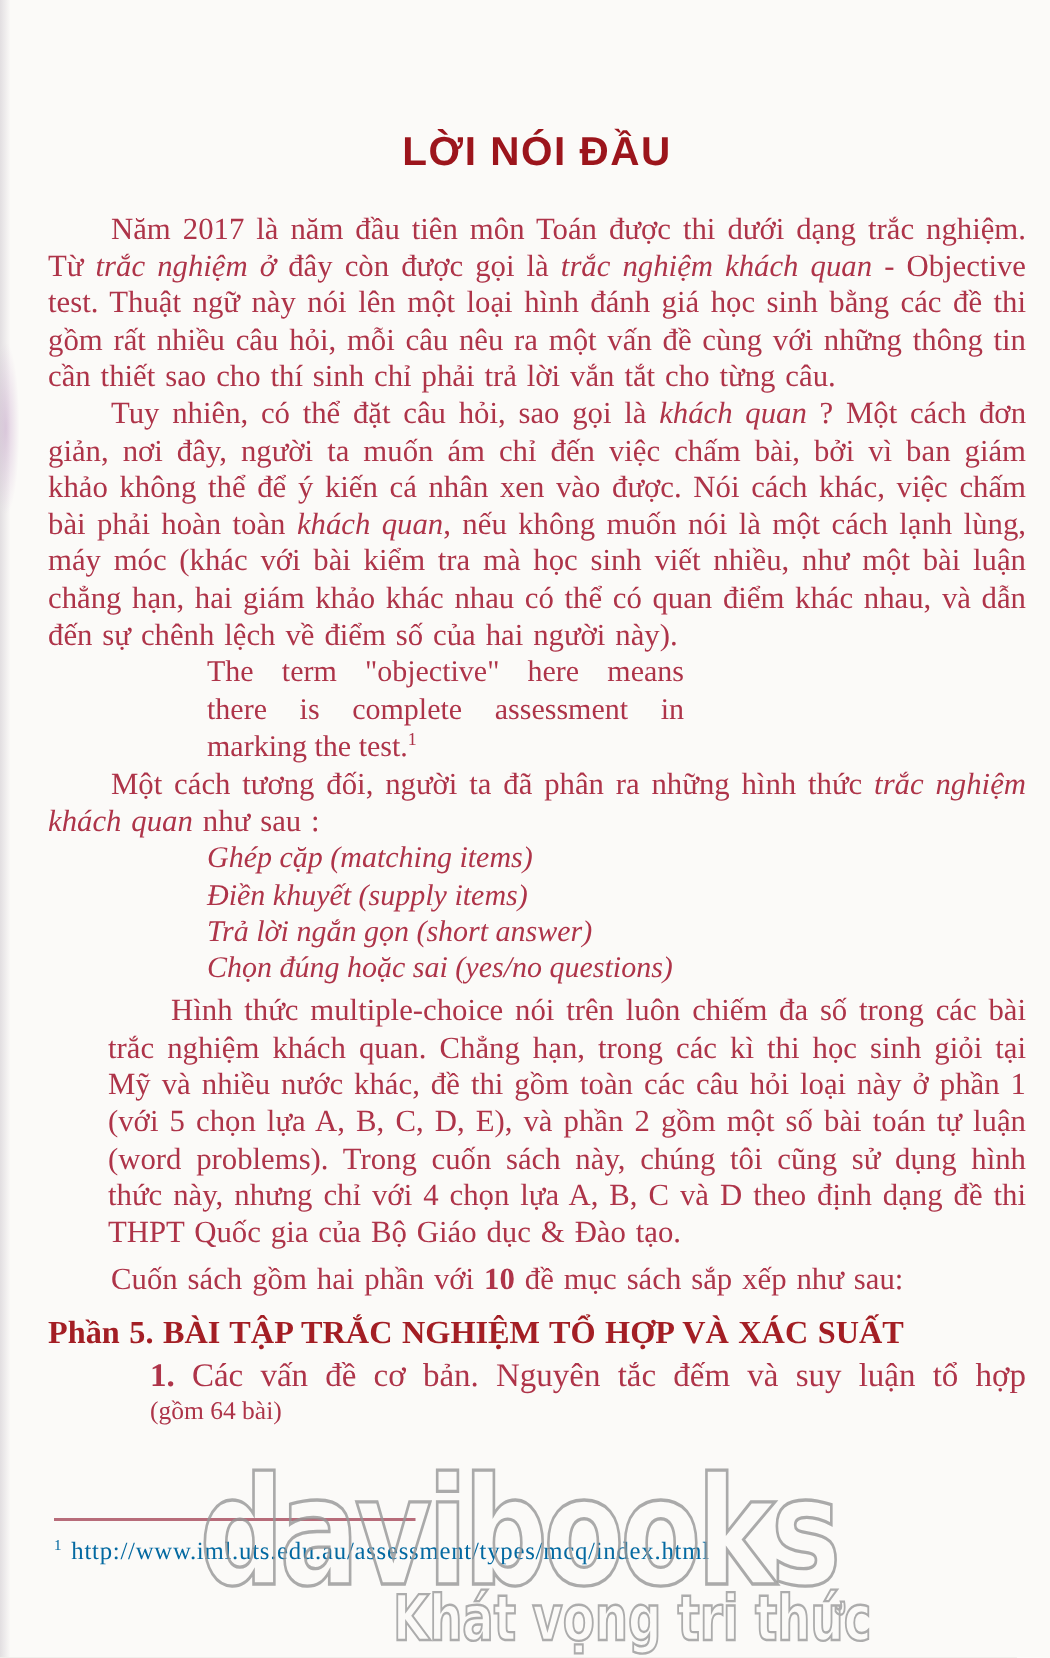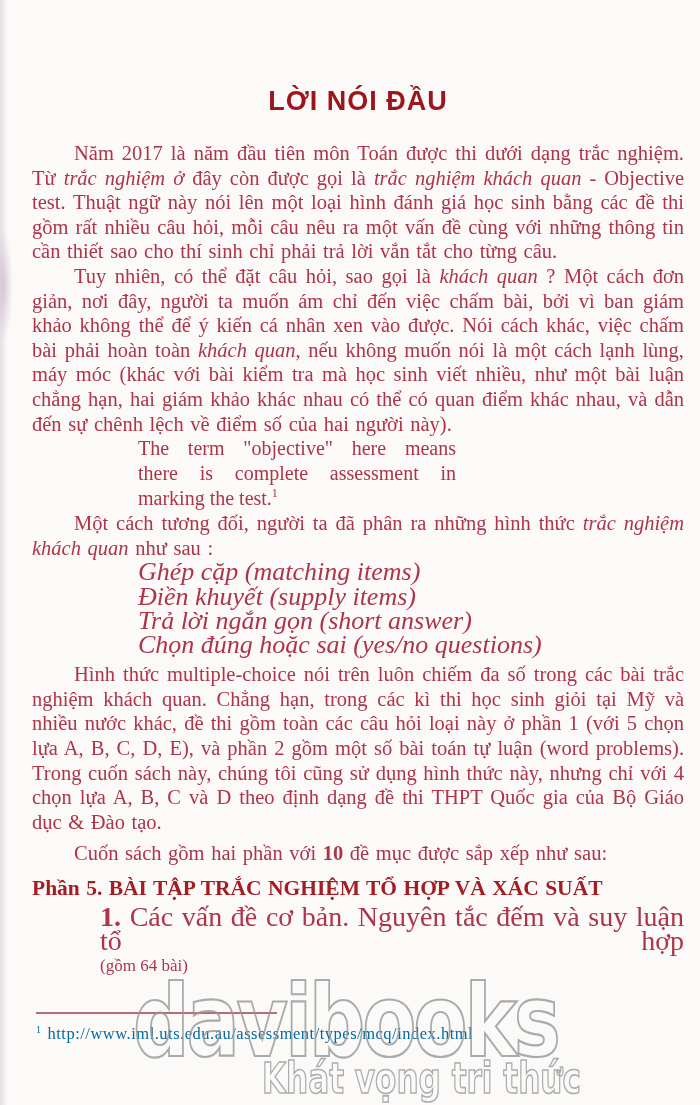--- a/index.html
+++ b/index.html
@@ -19,26 +19,26 @@
     font-family:"Liberation Sans","DejaVu Sans",sans-serif;
     font-size:27px;font-weight:bold;color:#9c151c;letter-spacing:1px;
   }
   .para{margin:0;font-size:20.5px;line-height:24.6px;text-align:justify;word-spacing:1.5px;}
   .indent{text-indent:42px;}
   .mt-first{margin-top:24px;}
   .i{font-style:italic;}
   .b{font-weight:bold;}
   .quote{margin-left:106px;width:318px;font-size:20px;line-height:25px;}
   .jline{text-align:justify;text-align-last:justify;}
-  .types{margin-left:106px;font-style:italic;font-size:26px;line-height:24.2px;list-style:none;padding:0;margin-top:0;margin-bottom:0;}
+  .types{margin-left:106px;font-style:italic;font-size:20px;line-height:24.2px;list-style:none;padding:0;margin-top:0;margin-bottom:0;}
   .types div{white-space:nowrap;}
-  .gap-sm{margin-top:5px;}
+  .gap-sm{margin-top:5px;margin-left:40px;}
   .gap-md{margin-top:7px;}
   .part-heading{margin:9px 0 0;font-size:21.5px;font-weight:bold;color:#a31e24;line-height:27px;word-spacing:1px;}
-  .item-line{margin-left:68px;font-size:28px;line-height:24.6px;text-align:justify;text-align-last:justify;margin-top:3px;}
+  .item-line{margin-left:68px;font-size:22px;line-height:24.6px;text-align:justify;text-align-last:justify;margin-top:3px;}
   .item-line2{margin-left:68px;font-size:17px;line-height:24.6px;}
   sup{font-size:12px;line-height:0;}
   .footnote-block{position:absolute;left:36px;top:1012px;width:620px;}
   .footnote-rule{width:241px;height:0;border-top:2px solid rgba(160,60,80,.75);}
   .footnote-text{margin-top:10px;font-size:16.5px;color:#0369a1;word-spacing:3px;letter-spacing:.5px;}
   .footnote-text sup{font-size:10px;margin-right:6px;}
   .watermark-brand{
     position:absolute;left:133px;top:972px;z-index:4;pointer-events:none;
     font-family:"DejaVu Sans",sans-serif;font-size:100px;font-weight:bold;
     letter-spacing:-4px;line-height:1;color:transparent;
@@ -77,21 +77,21 @@
 
     <div class="types">
       <div>Ghép cặp (matching items)</div>
       <div>Điền khuyết (supply items)</div>
       <div>Trả lời ngắn gọn (short answer)</div>
       <div>Chọn đúng hoặc sai (yes/no questions)</div>
     </div>
 
     <p class="para indent gap-sm">Hình thức multiple-choice nói trên luôn chiếm đa số trong các bài trắc nghiệm khách quan. Chẳng hạn, trong các kì thi học sinh giỏi tại Mỹ và nhiều nước khác, đề thi gồm toàn các câu hỏi loại này ở phần 1 (với 5 chọn lựa A, B, C, D, E), và phần 2 gồm một số bài toán tự luận (word problems). Trong cuốn sách này, chúng tôi cũng sử dụng hình thức này, nhưng chỉ với 4 chọn lựa A, B, C và D theo định dạng đề thi THPT Quốc gia của Bộ Giáo dục &amp; Đào tạo.</p>
 
-    <p class="para indent gap-md"><span>Cuốn sách gồm hai phần với </span><span class="b">10</span><span> đề mục được sắp xếp như sau:</span></p>
+    <p class="para indent gap-md"><span>Cuốn sách gồm hai phần với </span><span class="b">10</span><span> đề mục sách sắp xếp như sau:</span></p>
 
     <p class="part-heading"><span>Phần 5.</span><span> BÀI TẬP TRẮC NGHIỆM TỔ HỢP VÀ XÁC SUẤT</span></p>
 
     <div class="item-line"><span class="b">1.</span><span> Các vấn đề cơ bản. Nguyên tắc đếm và suy luận tổ hợp</span></div>
     <div class="item-line2">(gồm 64 bài)</div>
   </div>
 
   <div class="footnote-block">
     <div class="footnote-rule"></div>
     <div class="footnote-text"><sup>1</sup><span>http://www.iml.uts.edu.au/assessment/types/mcq/index.html</span></div>

